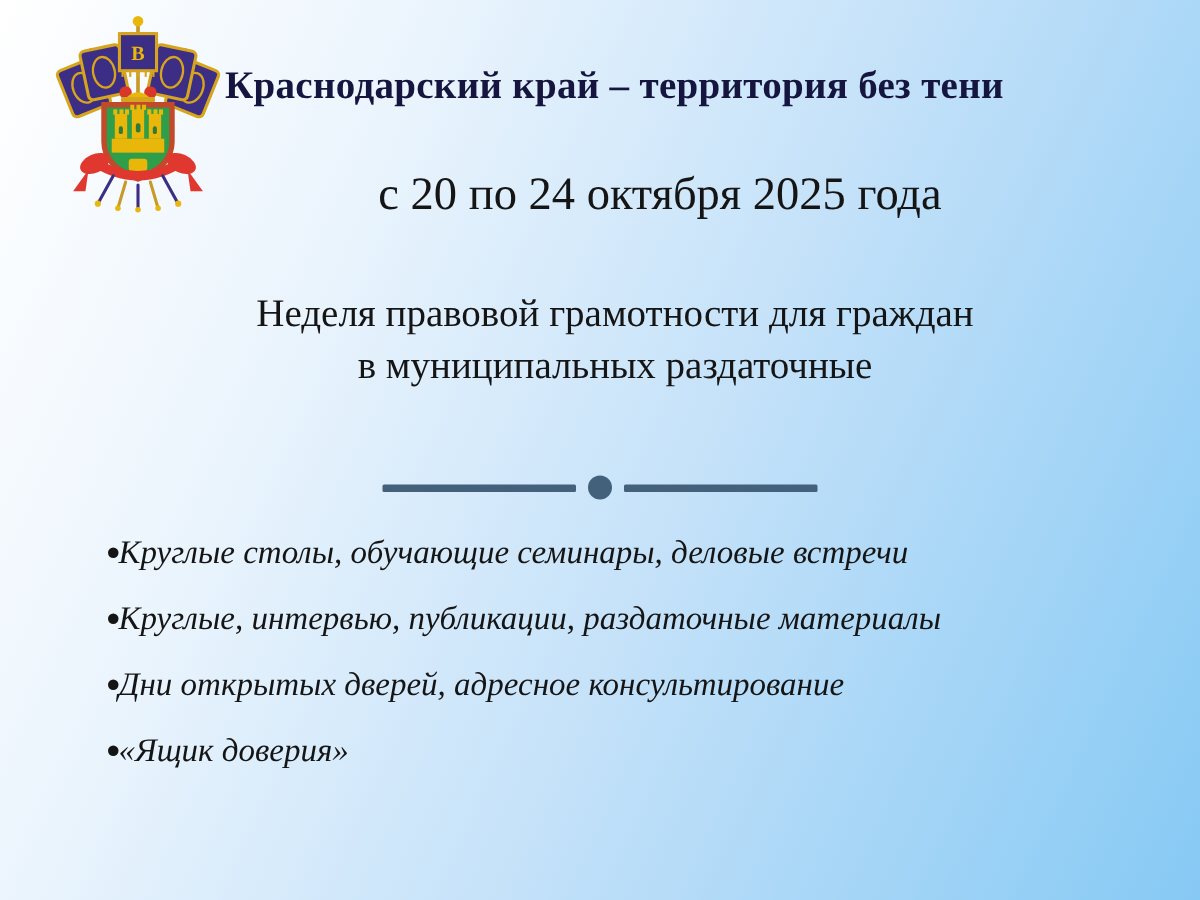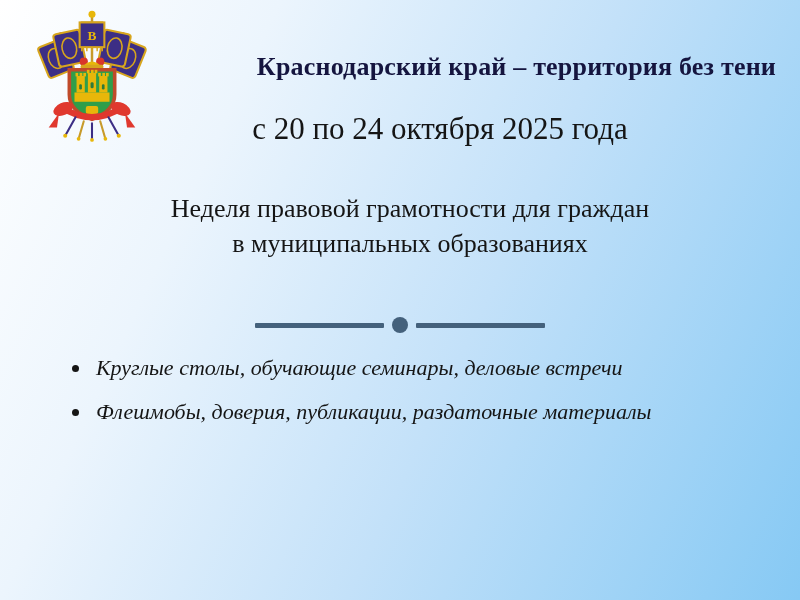--- a/index.html
+++ b/index.html
@@ -6,22 +6,22 @@
   body{width:800px;height:600px;overflow:hidden;}
   .slide{
     position:relative;width:800px;height:600px;
     background:linear-gradient(115deg,#ffffff 0%,#ecf5fd 26%,#c3e1f9 58%,#86c9f4 100%);
     font-family:"Liberation Serif", serif;
     color:var(--body,#151515);
   }
   .emblem{position:absolute;left:34px;top:8px;width:116px;height:136px;}
   .emblem svg{width:100%;height:100%;display:block;}
   .title{
-    position:absolute;left:150px;top:42px;width:616px;margin:10px;
-    text-align:right;font-size:26px;font-weight:bold;
+    position:absolute;left:150px;top:42px;width:616px;margin:0;
+    text-align:left;font-size:26px;font-weight:bold;
     color:var(--title,#15153f);letter-spacing:.2px;
   }
   .date-line{
     position:absolute;left:70px;top:111px;width:740px;
     text-align:center;font-size:31px;color:var(--body,#151515);
   }
   .subtitle{
     position:absolute;left:20px;top:191px;width:780px;
     text-align:center;font-size:26px;line-height:35px;color:var(--body,#151515);font-family:Liberation Serif, serif;
   }
@@ -29,21 +29,21 @@
     position:absolute;left:0;top:317px;width:800px;height:16px;
     display:flex;justify-content:center;align-items:center;gap:8px;
   }
   .divider .bar{width:129px;height:5px;background:var(--divider,#44617c);border-radius:1px;}
   .divider .dot{width:16px;height:16px;border-radius:50%;background:var(--divider,#44617c);}
   .bullets{
     position:absolute;left:72px;top:346px;width:690px;
     list-style:none;margin:0;padding:0;
   }
   .bullets li{
-    display:flex;align-items:center;gap:17px;height:44px;
+    display:flex;align-items:center;height:44px;
     font-style:italic;font-size:22px;color:var(--body,#151515);
   }
   .bullet-dot{flex:0 0 auto;width:7px;height:7px;border-radius:50%;background:var(--body,#151515);}
 </style>
 </head>
 <body>
 
 <div class="slide">
 
   <div class="emblem">
@@ -146,33 +146,41 @@
       </g>
     </svg>
   </div>
 
   <h1 class="title">Краснодарский край – территория без тени</h1>
 
   <div class="date-line">с 20 по 24 октября 2025 года</div>
 
   <div class="subtitle">
     <div>Неделя правовой грамотности для граждан</div>
-    <div>в муниципальных образованиях</div>
+    <div>в муниципальных раздаточные</div>
   </div>
 
   <div class="divider">
     <span class="bar"></span>
     <span class="dot"></span>
     <span class="bar"></span>
   </div>
 
   <ul class="bullets">
     <li>
       <span class="bullet-dot"></span>
       <span>Круглые столы, обучающие семинары, деловые встречи</span>
     </li>
     <li>
       <span class="bullet-dot"></span>
-      <span>Флешмобы, доверия, публикации, раздаточные материалы</span>
+      <span>Круглые, интервью, публикации, раздаточные материалы</span>
+    </li>
+    <li>
+      <span class="bullet-dot"></span>
+      <span>Дни открытых дверей, адресное консультирование</span>
+    </li>
+    <li>
+      <span class="bullet-dot"></span>
+      <span>«Ящик доверия»</span>
     </li>
   </ul>
 
 </div>
 
 </body></html>

